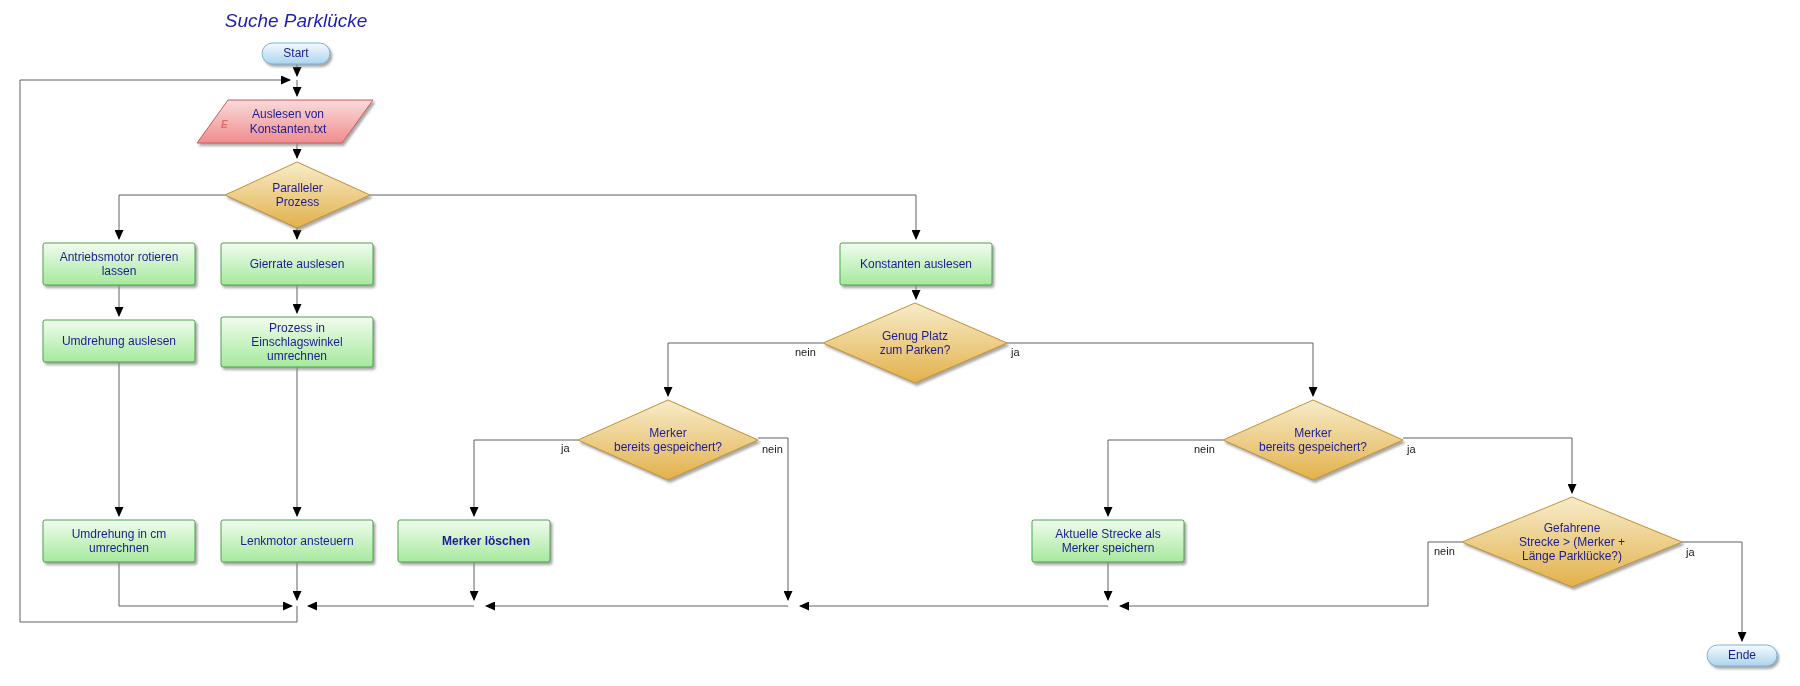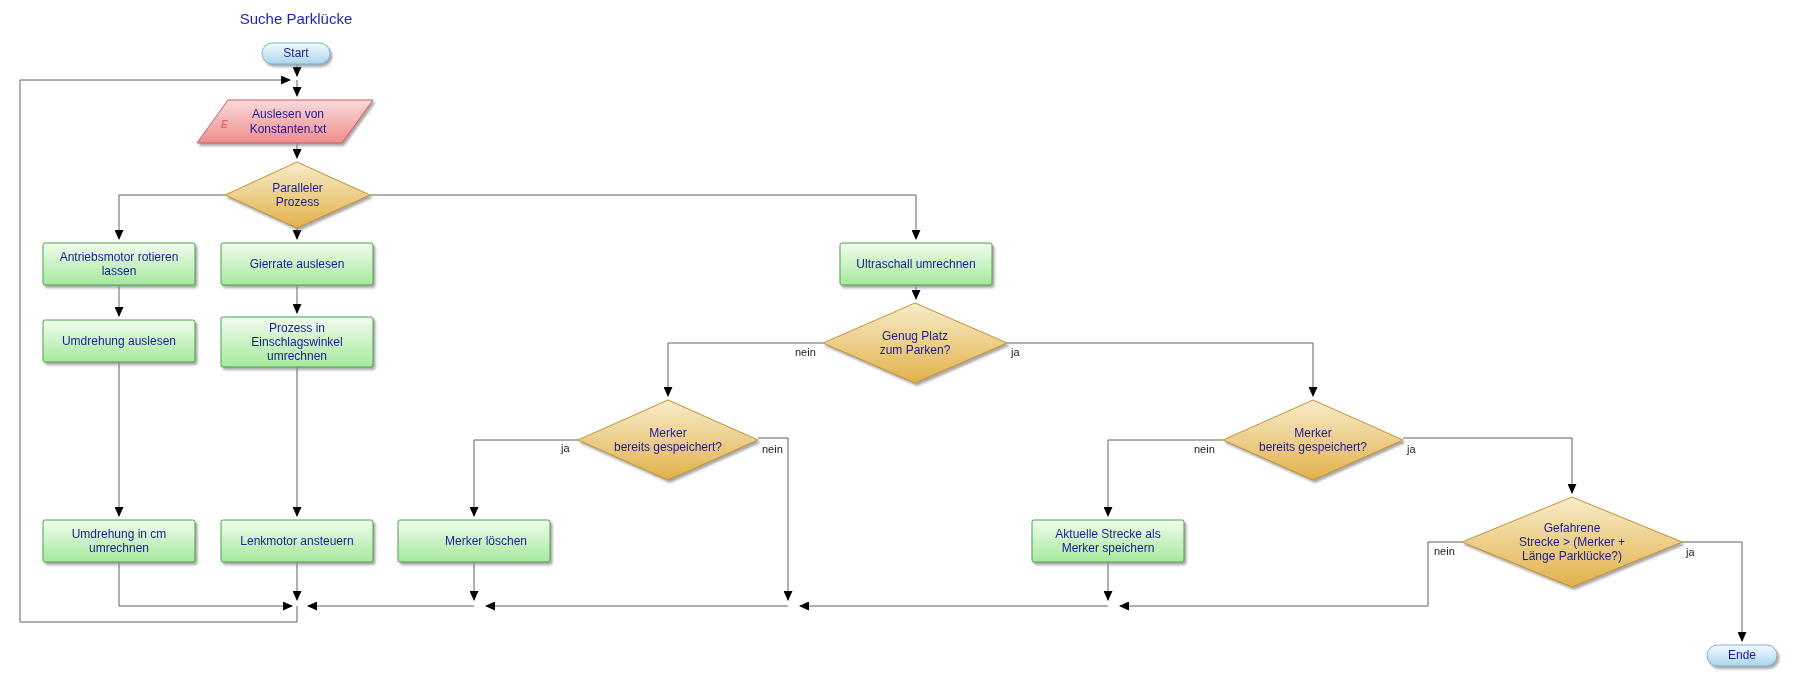--- a/index.html
+++ b/index.html
@@ -15,21 +15,21 @@
   .shape{stroke-width:1;}
   .lbl{
     position:absolute;
     display:flex;align-items:center;justify-content:center;
     text-align:center;white-space:pre-line;
     font-size:12px;line-height:1.18;color:#1c1c96;
     pointer-events:none;
   }
   .title{
     position:absolute;left:206px;top:10px;width:180px;
-    text-align:center;font-size:15px;color:#1e1eb4;
+    text-align:center;font-size:19px;color:#1e1eb4;font-style:italic;
   }
   .branch{
     position:absolute;font-size:11px;color:#1a1a1a;
     pointer-events:none;white-space:nowrap;
   }
   .emarker{
     position:absolute;left:221px;top:119px;
     font-size:10px;font-weight:bold;font-style:italic;color:#e56a6a;
     pointer-events:none;
   }
@@ -120,35 +120,35 @@
 
   <div class="lbl" style="left:262px;top:43px;width:68px;height:21px;">Start</div>
   <div class="lbl" style="left:213px;top:100px;width:150px;height:43px;">Auslesen von
 Konstanten.txt</div>
   <span class="emarker">E</span>
   <div class="lbl" style="left:225px;top:162px;width:145px;height:66px;">Paralleler
 Prozess</div>
   <div class="lbl" style="left:221px;top:243px;width:152px;height:42px;">Gierrate auslesen</div>
   <div class="lbl" style="left:43px;top:243px;width:152px;height:42px;">Antriebsmotor rotieren
 lassen</div>
-  <div class="lbl" style="left:840px;top:243px;width:152px;height:42px;">Ultraschall umrechnen</div>
+  <div class="lbl" style="left:840px;top:243px;width:152px;height:42px;">Konstanten auslesen</div>
   <div class="lbl" style="left:43px;top:320px;width:152px;height:42px;border-radius:9px;">Umdrehung auslesen</div>
   <div class="lbl" style="left:221px;top:317px;width:152px;height:50px;">Prozess in
 Einschlagswinkel
 umrechnen</div>
   <div class="lbl" style="left:823px;top:303px;width:184px;height:80px;">Genug Platz
 zum Parken?</div>
   <div class="lbl" style="left:578px;top:400px;width:180px;height:80px;">Merker
 bereits gespeichert?</div>
   <div class="lbl" style="left:1223px;top:400px;width:180px;height:80px;">Merker
 bereits gespeichert?</div>
   <div class="lbl" style="left:43px;top:520px;width:152px;height:42px;">Umdrehung in cm
 umrechnen</div>
   <div class="lbl" style="left:221px;top:520px;width:152px;height:42px;">Lenkmotor ansteuern</div>
-  <div class="lbl" style="left:398px;top:520px;width:176px;height:42px;">Merker löschen</div>
+  <div class="lbl" style="left:398px;top:520px;width:176px;height:42px;font-weight:bold;">Merker löschen</div>
   <div class="lbl" style="left:1032px;top:520px;width:152px;height:42px;">Aktuelle Strecke als
 Merker speichern</div>
   <div class="lbl" style="left:1462px;top:497px;width:220px;height:90px;">Gefahrene
 Strecke &gt; (Merker +
 Länge Parklücke?)</div>
   <div class="lbl" style="left:1707px;top:645px;width:70px;height:21px;">Ende</div>
 
   <span class="branch" style="left:795px;top:346px;">nein</span>
   <span class="branch" style="left:1011px;top:346px;">ja</span>
   <span class="branch" style="left:561px;top:442px;">ja</span>

